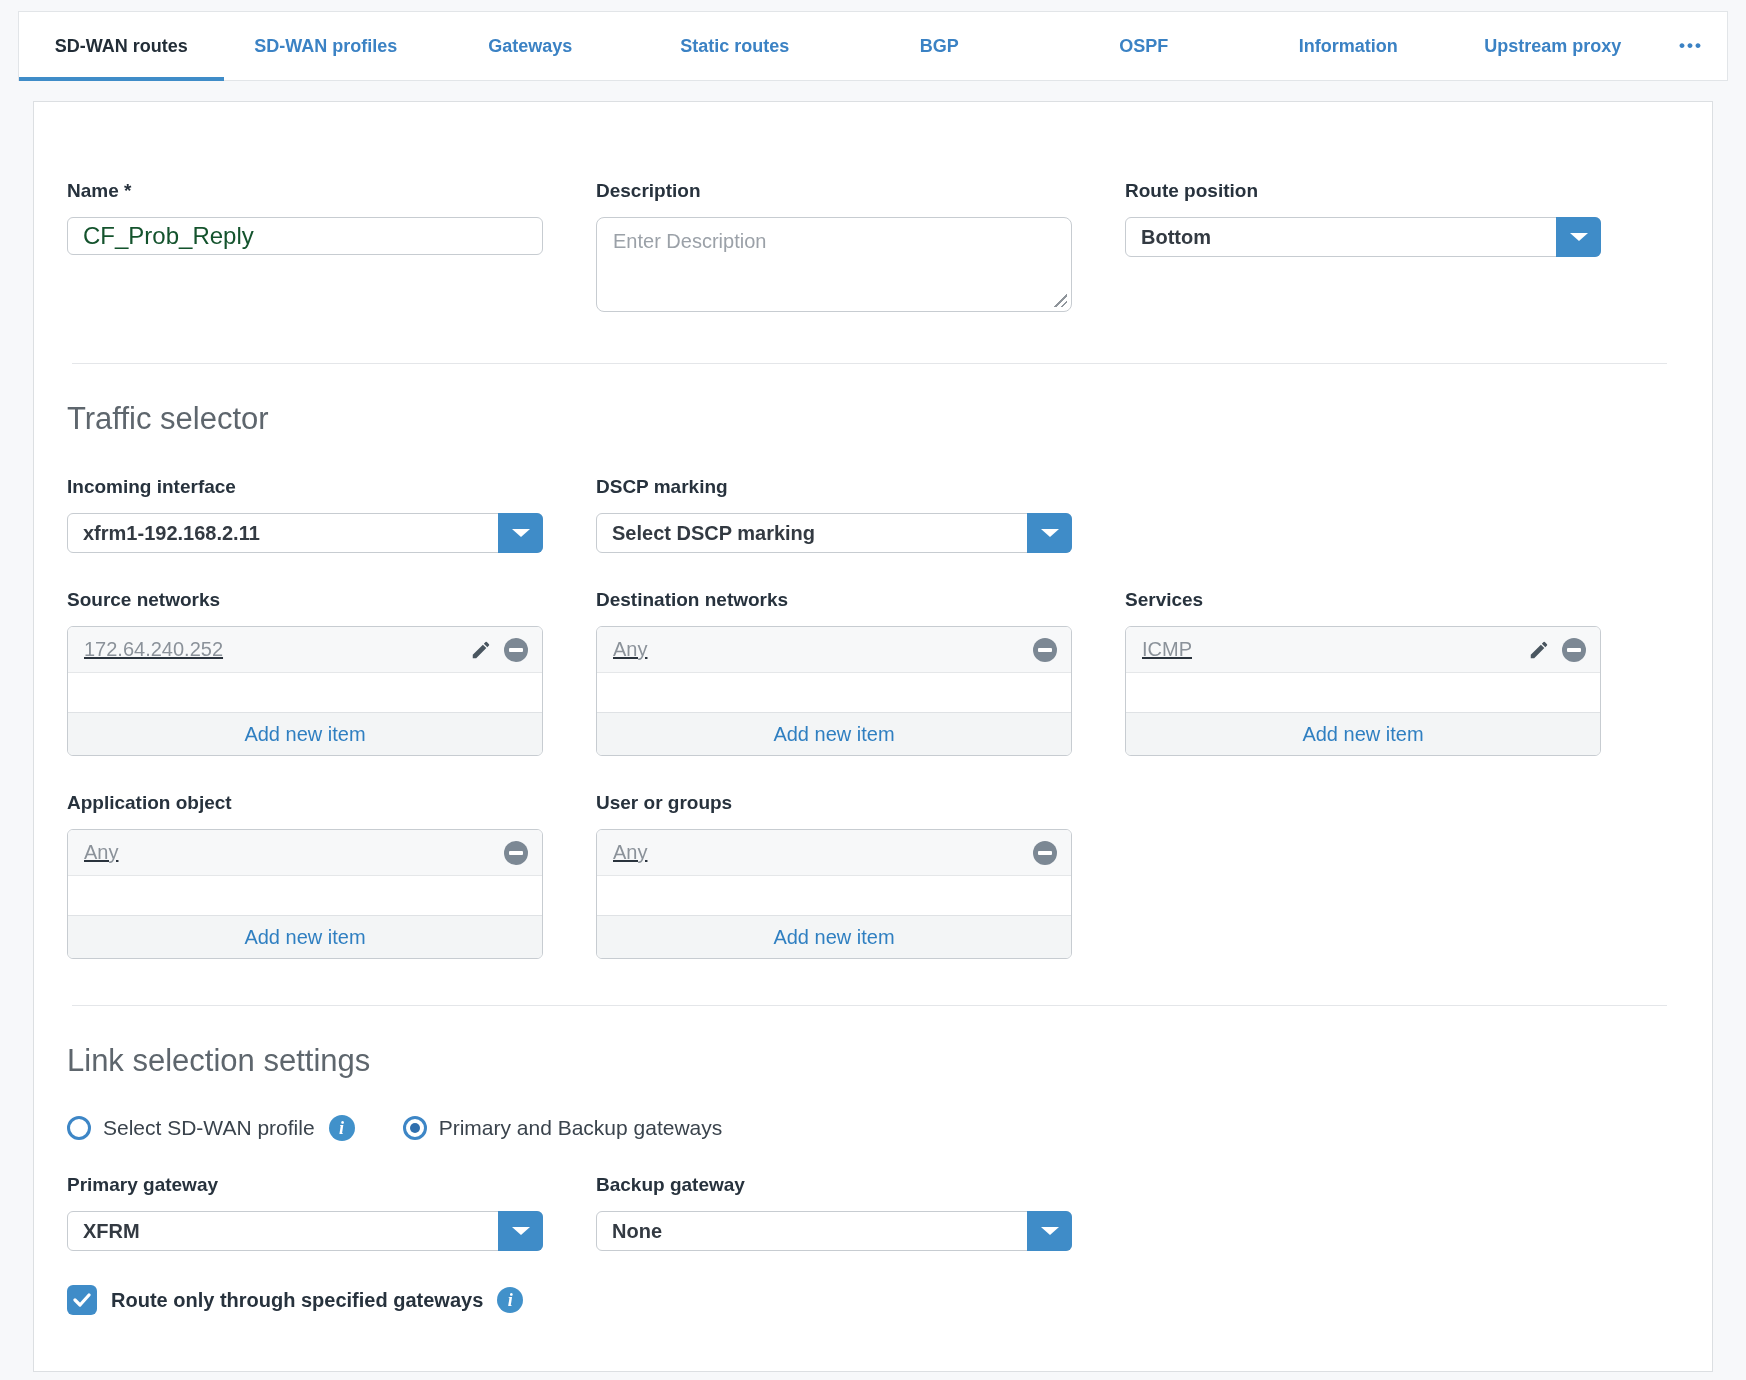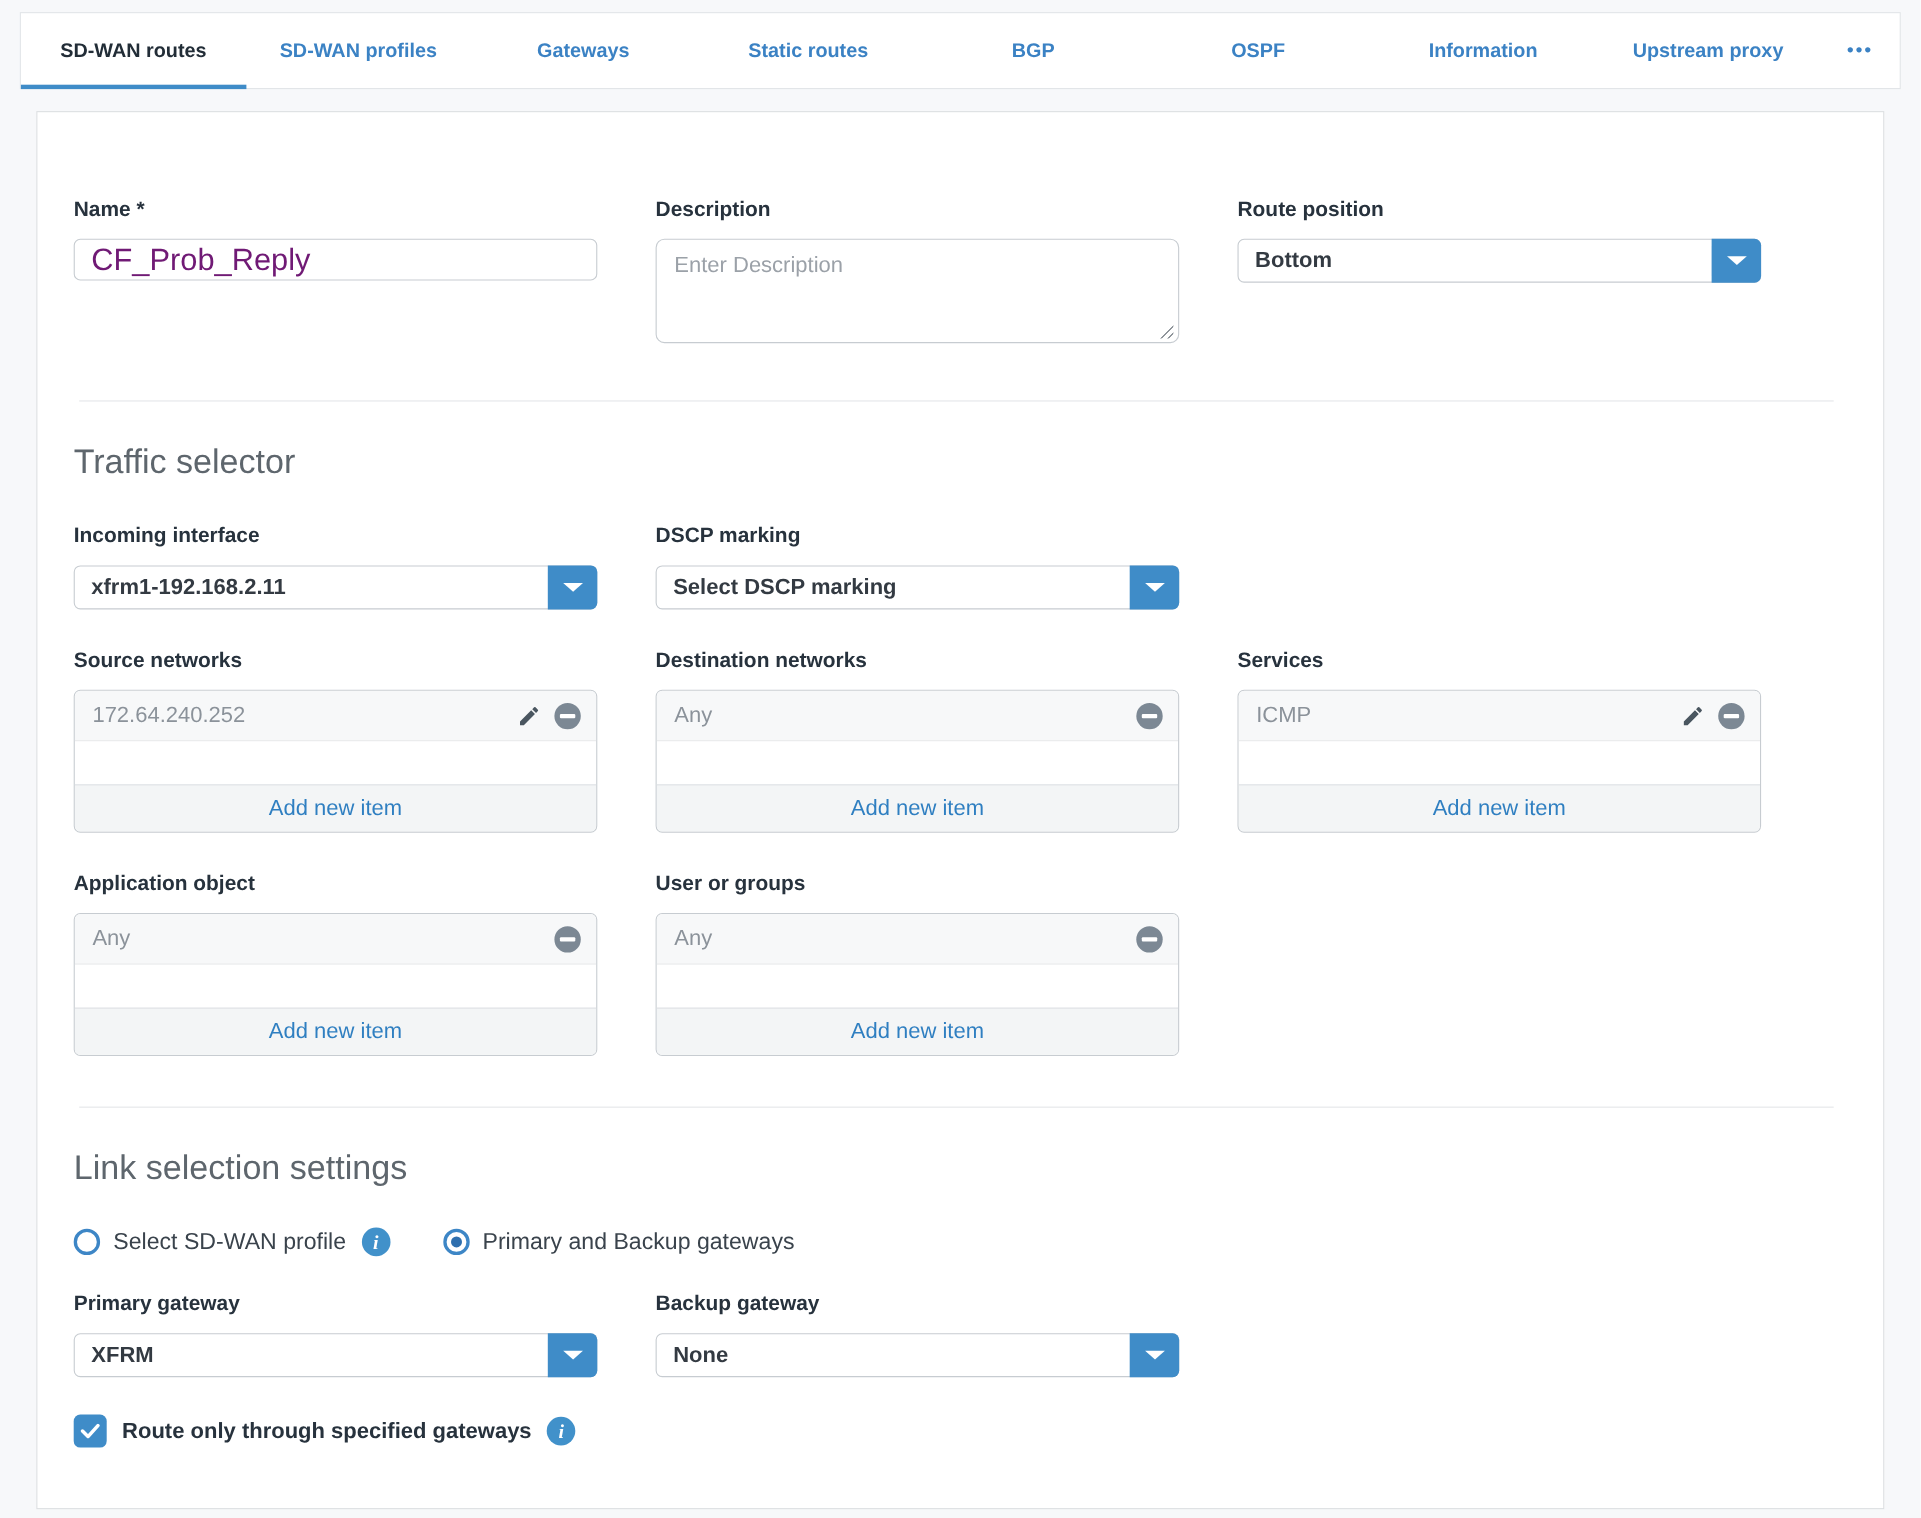--- a/index.html
+++ b/index.html
@@ -90,22 +90,22 @@
     color: #27323d;
     line-height: 22px;
     margin-bottom: 15px;
   }
   .text-input {
     width: 100%;
     height: 38px;
     border: 1px solid #c7ccd1;
     border-radius: 6px;
     font-family: "Liberation Sans", sans-serif;
-    font-size: 28px;
-    color: #701a75;
+    font-size: 24px;
+    color: #14532d;
     padding: 0 15px;
     background: #fff;
     outline: none;
   }
   .textarea-wrap { position: relative; }
   textarea.text-area {
     width: 100%;
     height: 95px;
     border: 1px solid #c7ccd1;
     border-radius: 8px;
@@ -173,20 +173,21 @@
     flex-direction: column;
     overflow: hidden;
   }
   .list-item {
     height: 46px;
     background: #f7f8f9;
     border-bottom: 1px solid #e5e7e9;
     display: flex;
     align-items: center;
     padding: 0 14px 0 16px;
+    text-decoration: underline;
   }
   .item-text {
     flex: 1;
     font-size: 20px;
     color: #8b929a;
   }
   .item-icons { display: flex; align-items: center; gap: 12px; }
   .edit-icon { width: 22px; height: 22px; cursor: pointer; display: inline-flex; }
   .edit-icon svg { width: 22px; height: 22px; fill: #4a5660; }
   .minus-icon {

